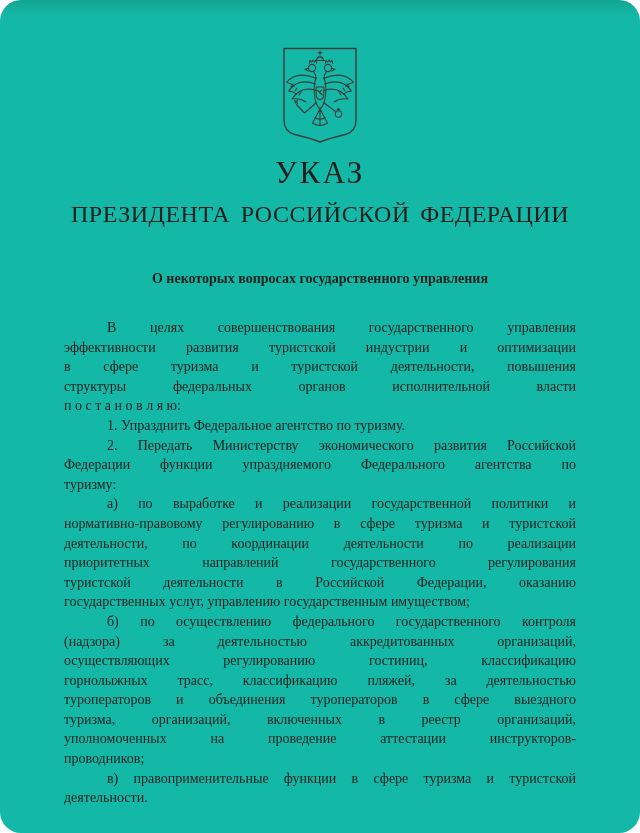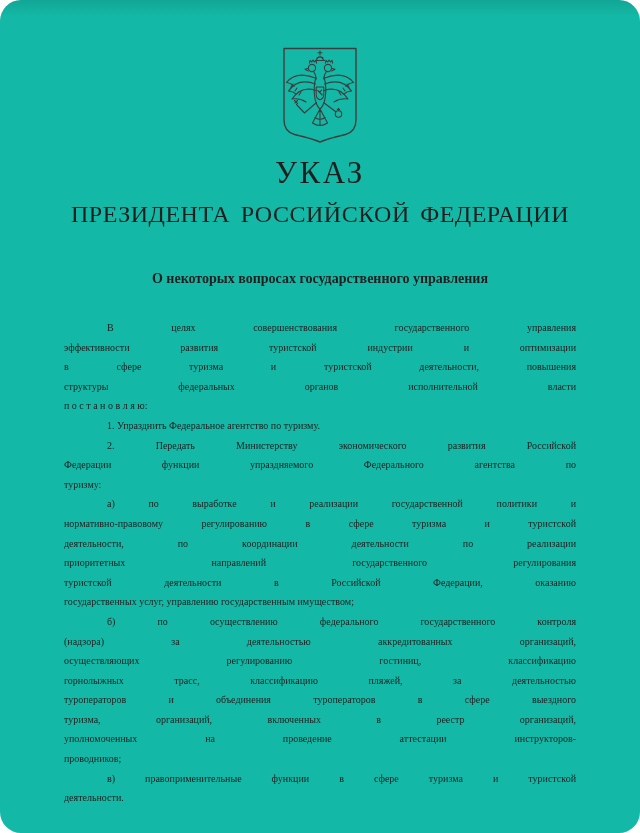--- a/index.html
+++ b/index.html
@@ -52,21 +52,21 @@
   .subject {
     margin-top: 41px;
     text-align: center;
     font-weight: 700;
     font-size: 14px;
     line-height: 21px;
   }
   .body-text {
     margin: 29px auto 16px auto;
     width: 512px;
-    font-size: 10px;
+    font-size: 14px;
     line-height: 19.6px;
   }
   .para { margin: 0; }
   .line {
     text-align: justify;
     -moz-text-align-last: justify;
     text-align-last: justify;
   }
   .line.end {
     text-align: center;

